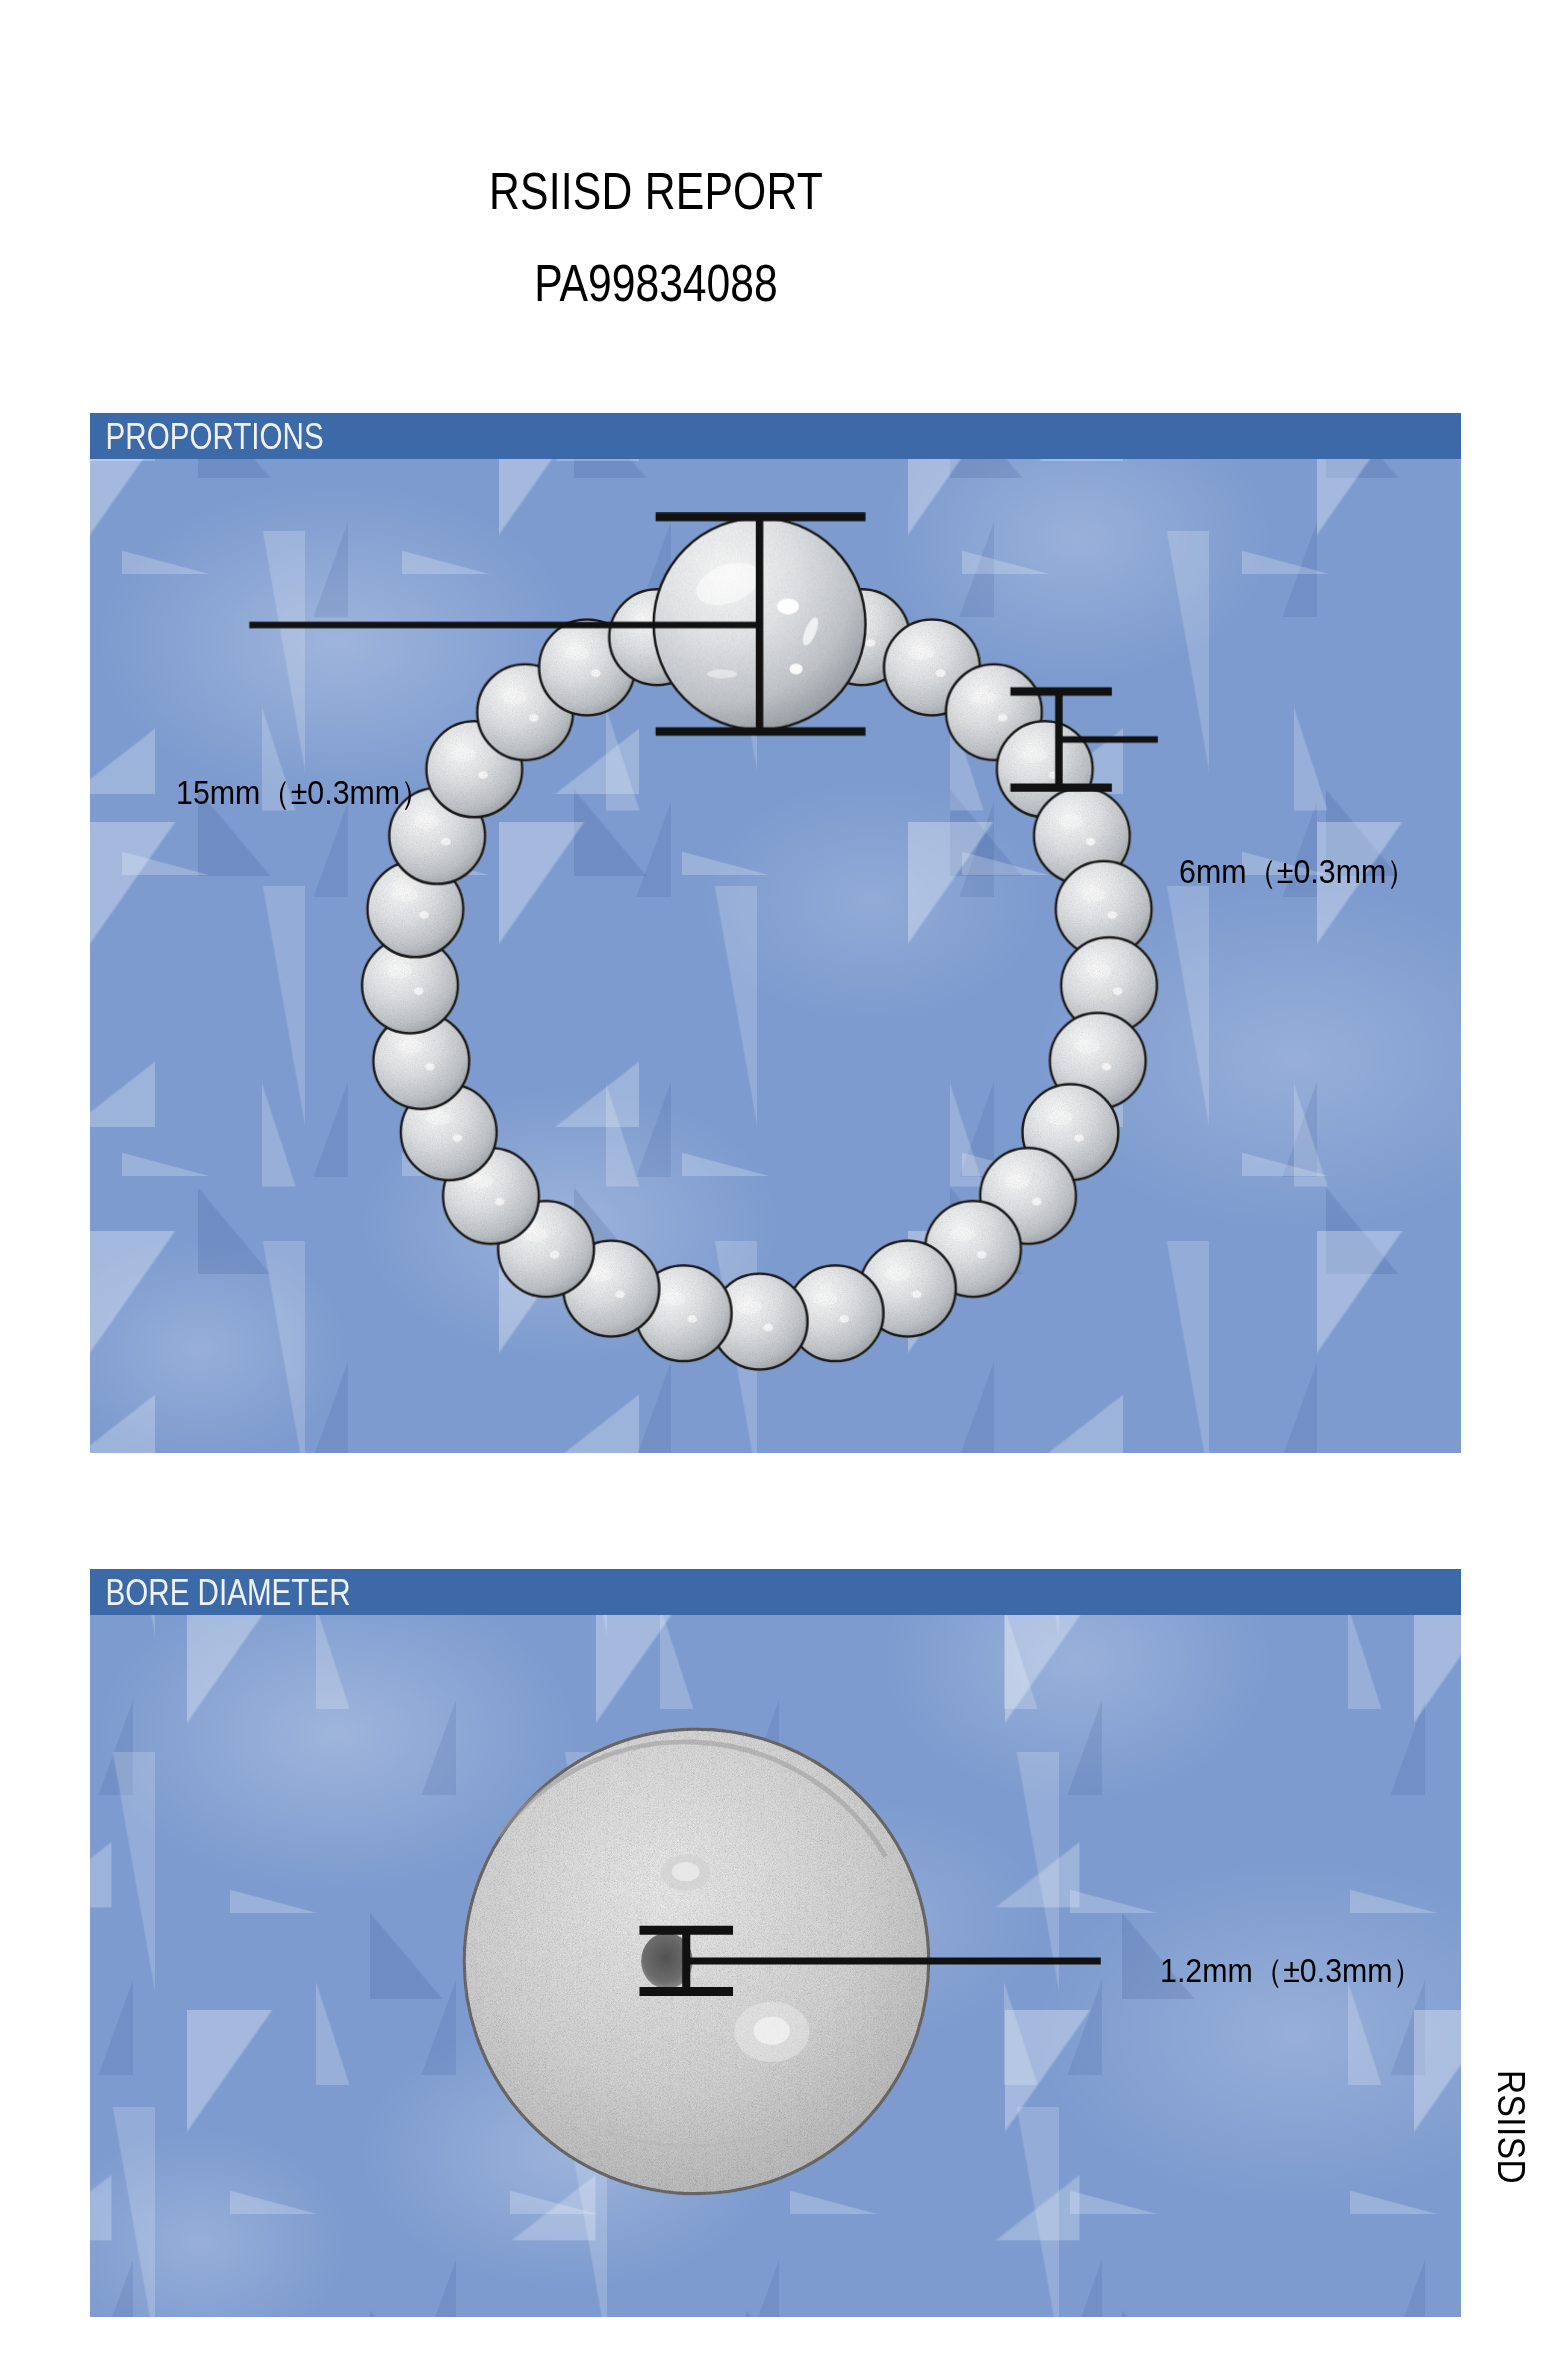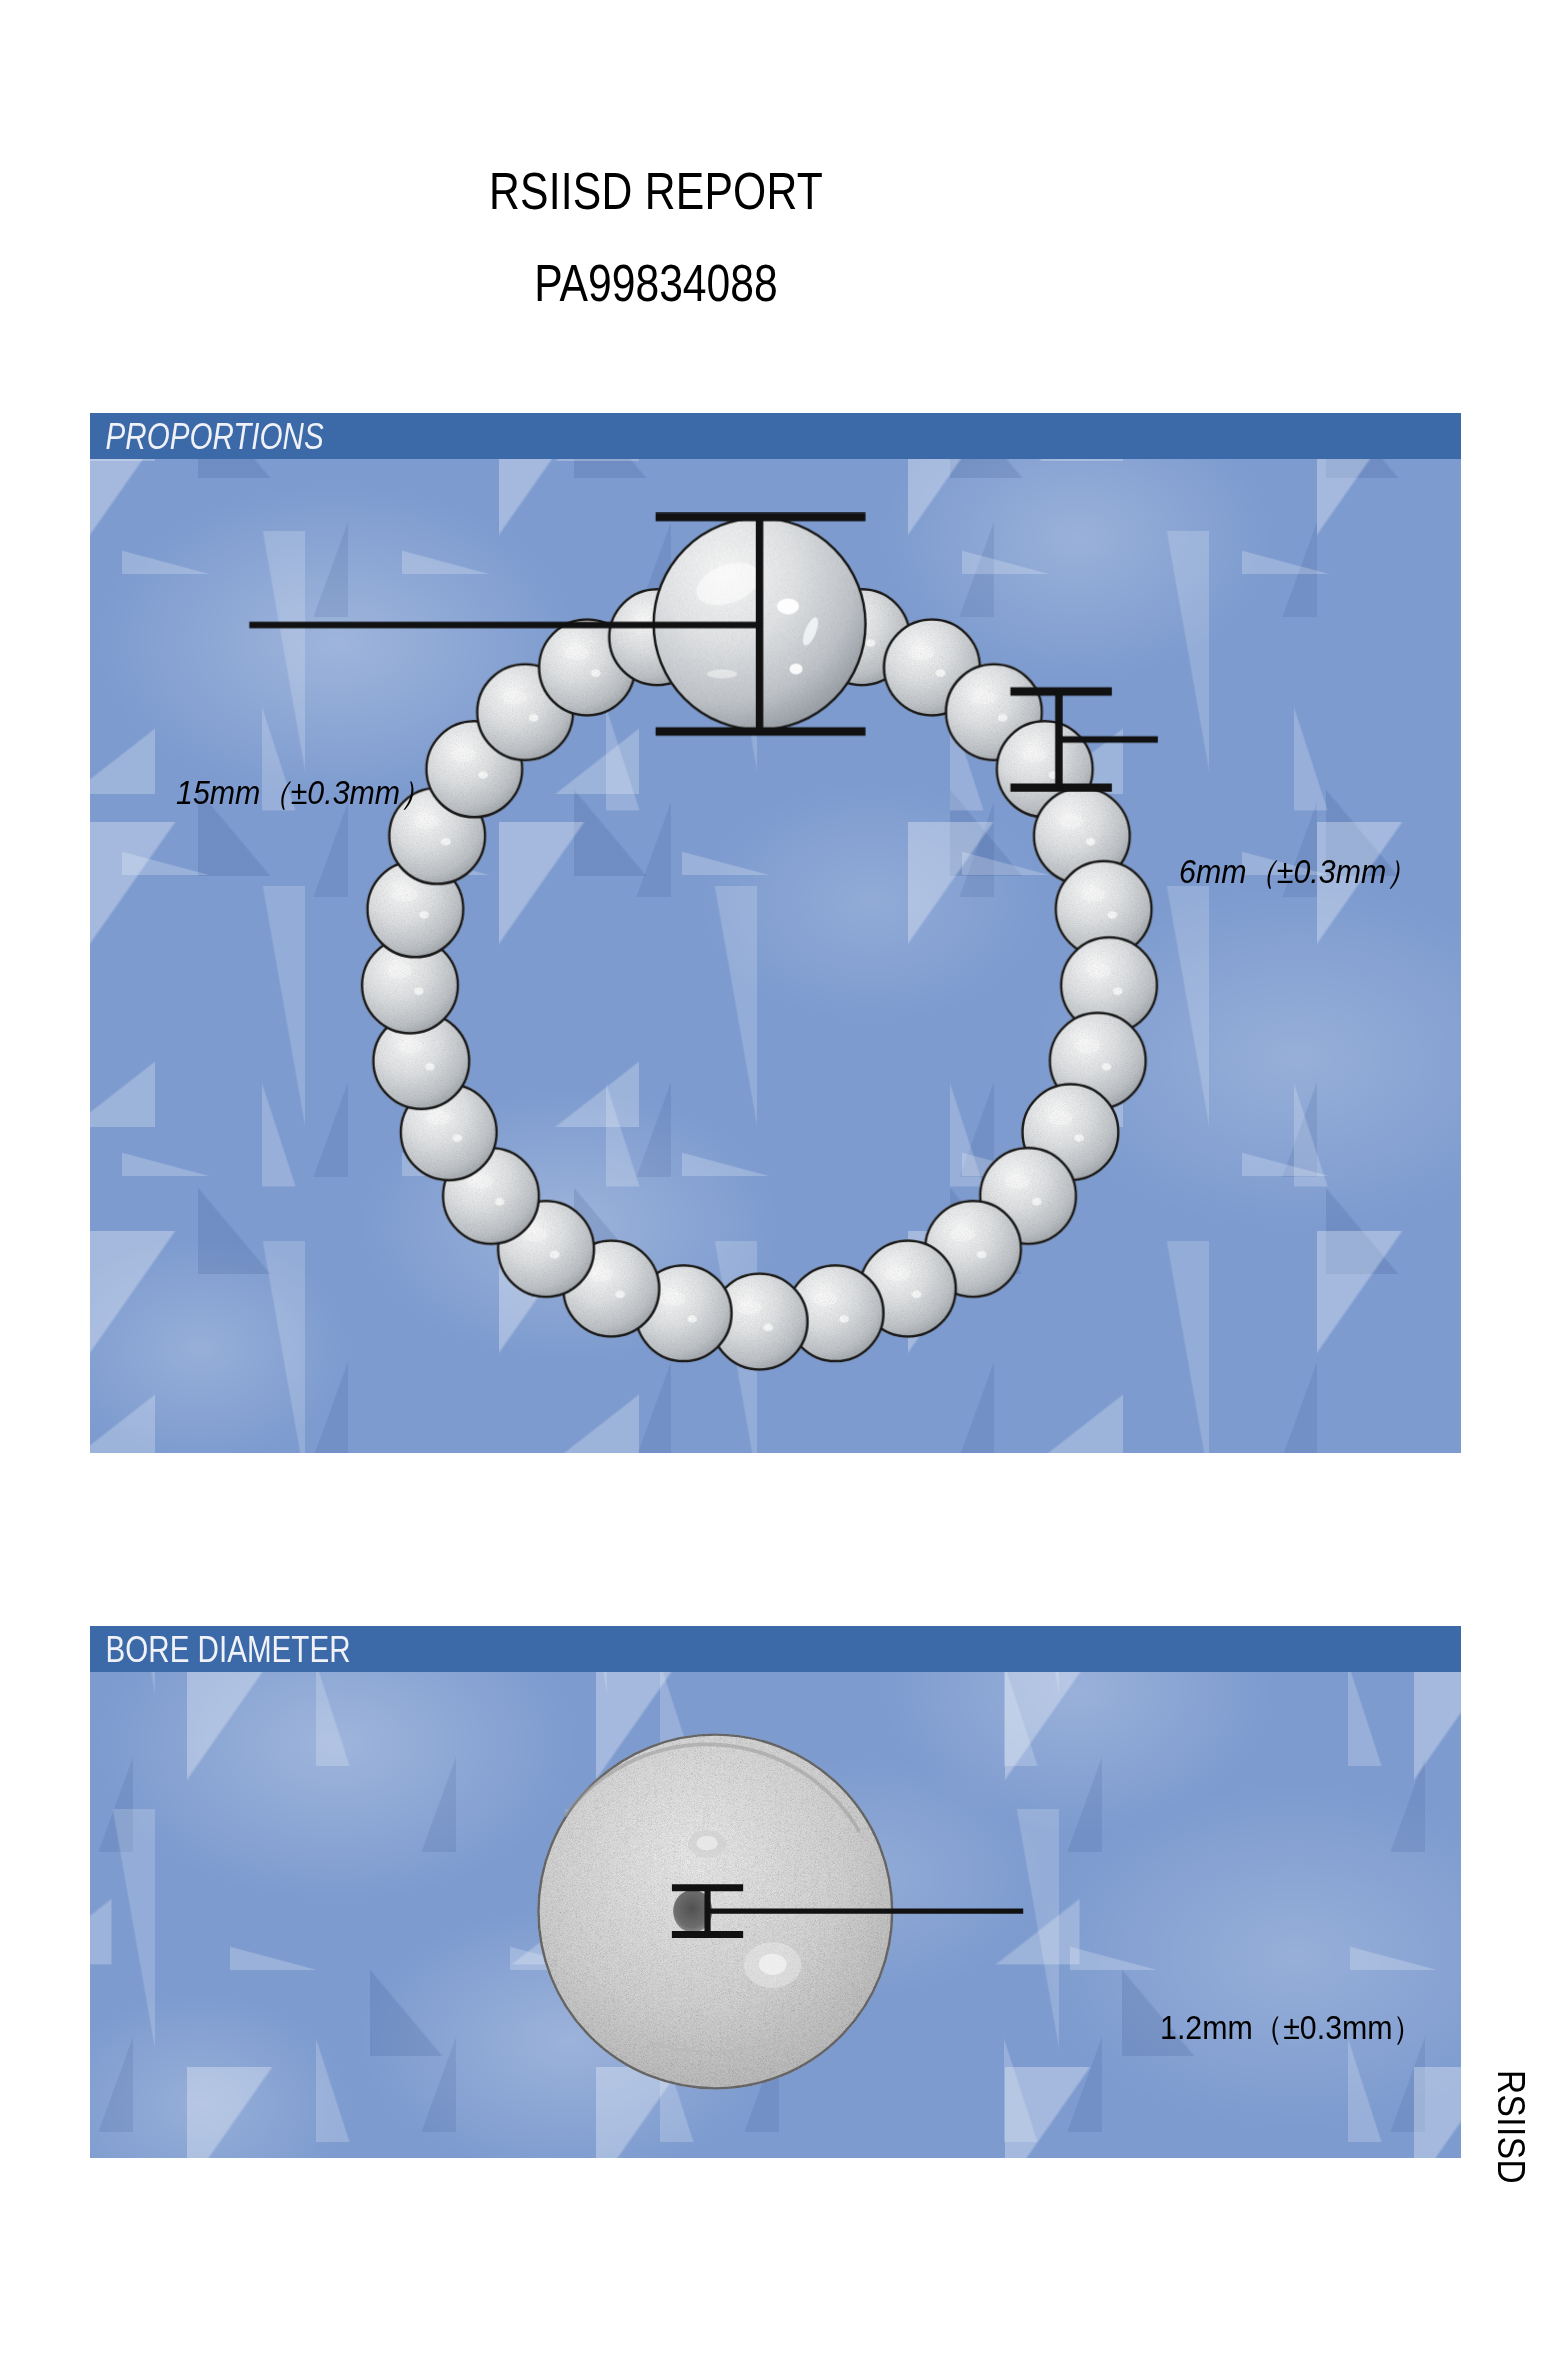--- a/index.html
+++ b/index.html
@@ -40,22 +40,22 @@
     transform: scaleX(0.82);
   }
 
   
   .panel {
     position: absolute;
     left: 90px;
     width: 1371px;
     overflow: hidden;
   }
-  #proportions-panel { top: 413px; height: 1040px; font-style: italic; }
-  #bore-panel       { top: 1626px; height: 532px; }
+  #proportions-panel { top: 413px; height: 1040px; }
+  #bore-panel       { top: 1569px; height: 748px; }
 
   
   .crystal-bg {
     position: absolute;
     inset: 0;
     background-color: #7d9bcf;
     background-image:
       linear-gradient(125deg, rgba(255,255,255,.30) 0 12%, rgba(255,255,255,0) 12.5% 30%),
       linear-gradient(-38deg, rgba(255,255,255,.24) 0 9%, rgba(255,255,255,0) 9.4% 26%),
       linear-gradient(72deg, rgba(255,255,255,.20) 0 7%, rgba(255,255,255,0) 7.4% 22%),

